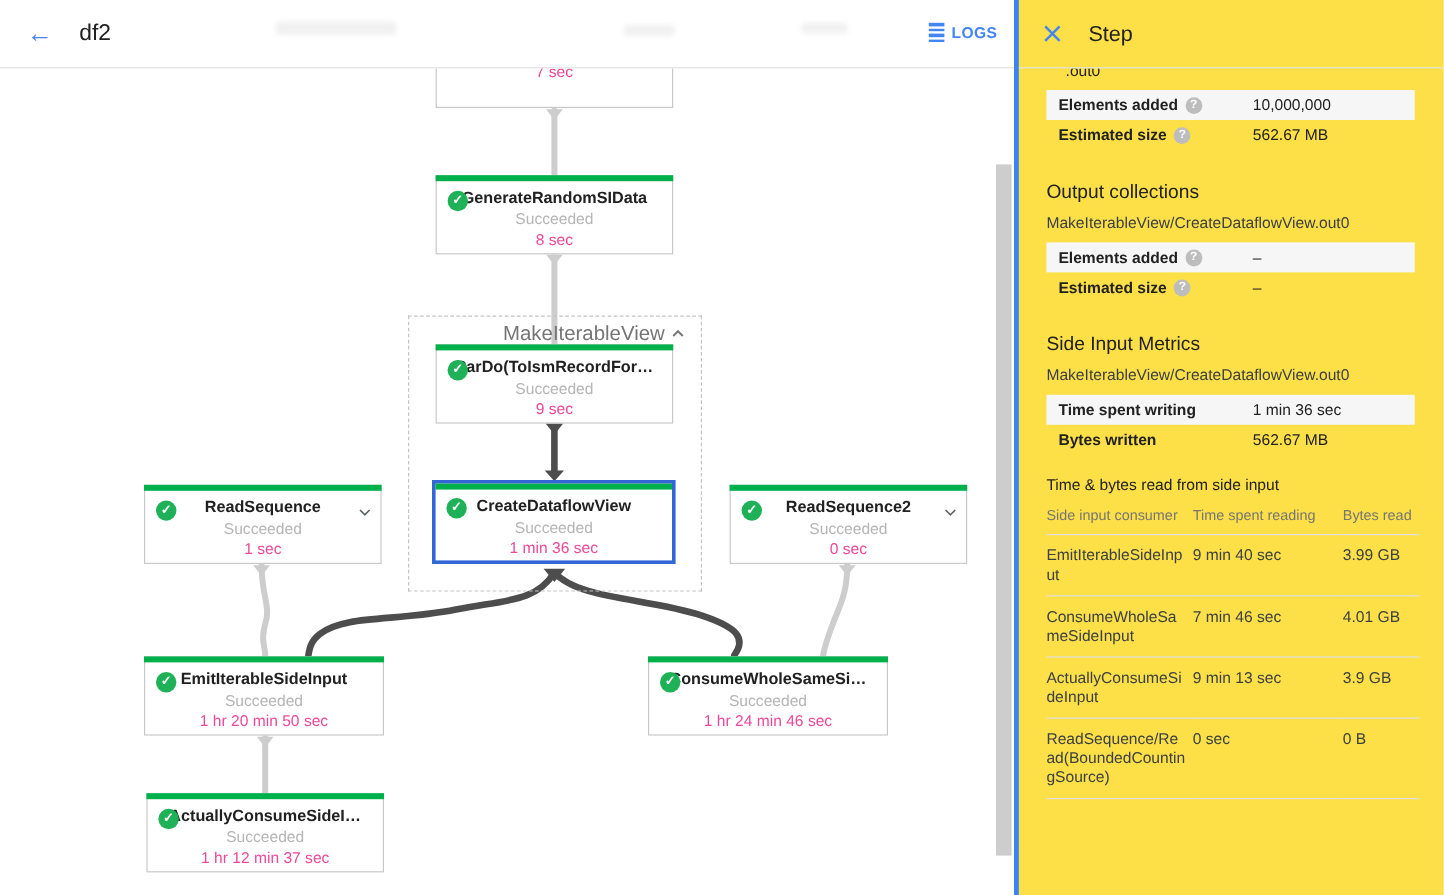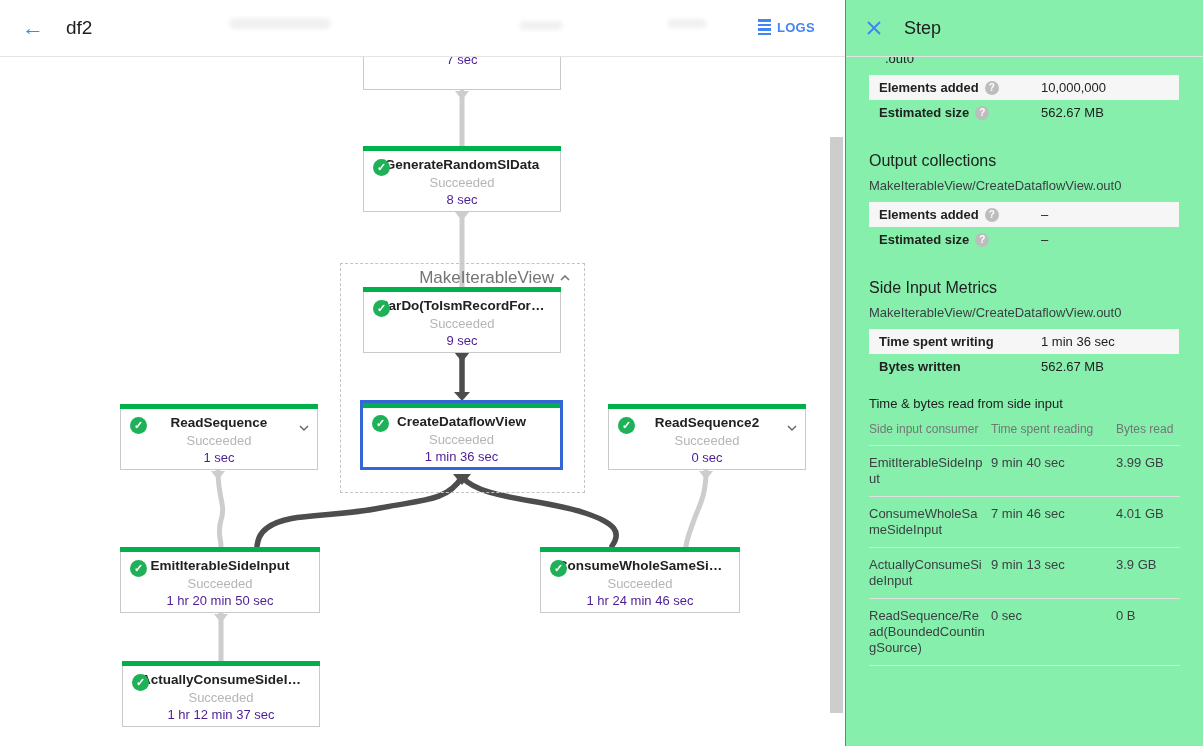--- a/index.html
+++ b/index.html
@@ -6,50 +6,50 @@
   html,body { width:1203px; height:746px; background:#fff; overflow:hidden;
     font-family:"Liberation Sans", sans-serif; color:#212121; }
 
   
   .graph-pane { position:absolute; left:0; top:0; width:845px; height:746px; background:#fff; overflow:hidden; }
   .graph-header { position:absolute; left:0; top:0; width:845px; height:57px; background:#fff;
     border-bottom:1px solid #e3e3e3; z-index:20; display:flex; align-items:center; }
   .back-arrow { color:#4285f4; font-size:22px; margin-left:22px; cursor:pointer; }
   .job-title { font-size:19px; margin-left:22px; color:#212121; }
   .redact { position:absolute; background:#ededed; filter:blur(2px); border-radius:2px; opacity:.8; }
-  .logs-btn { position:absolute; right:30px; top:19px; display:flex; align-items:center; gap:6px; cursor:pointer; }
+  .logs-btn { position:absolute; right:14px; top:19px; display:flex; align-items:center; gap:6px; cursor:pointer; }
   .logs-icon { display:inline-flex; flex-direction:column; gap:2px; }
   .logs-icon i { display:block; width:13px; height:2.5px; background:#4285f4; }
   .logs-label { color:#4285f4; font-size:13px; font-weight:bold; letter-spacing:.3px; }
 
   .edges { position:absolute; left:0; top:0; z-index:1; }
 
   .node { position:absolute; width:198px; height:66px; background:#fff; border:1px solid #c9c9c9;
     z-index:5; text-align:center; cursor:pointer; }
   .node .bar { height:5px; background:#00b14b; margin:-1px -1px 0 -1px; }
   .node .check { position:absolute; left:9px; top:12px; width:17px; height:17px; border-radius:50%;
     background:#1eb157; color:#fff; font-size:11px; font-weight:bold; line-height:17px; text-align:center; }
   .node .ntitle { font-size:13.5px; font-weight:bold; margin-top:5px; line-height:18px; white-space:nowrap;
     overflow:hidden; }
   .node .nstatus { font-size:13px; color:#b5b5b5; line-height:17px; }
-  .node .ntime { font-size:13px; color:#4c1d95; line-height:17px; }
+  .node .ntime { font-size:13px; color:#ec4899; line-height:17px; }
   .node.selected { border:3px solid #3367d6; width:203px; height:70px; }
   .node.selected .bar { margin:0 -0px 0 0; height:5px; }
   .chev { position:absolute; right:8px; top:12px; }
 
   .group-box { position:absolute; left:340px; top:263px; width:245px; height:230px;
     border:1px dashed #c4c4c4; z-index:2; }
   .group-label { position:absolute; right:14px; top:4px; font-size:17px; color:#757575;
     display:flex; align-items:center; gap:6px; cursor:pointer; }
 
   .scroll-thumb { position:absolute; left:830px; top:137px; width:13px; height:576px; background:#cdcdcd; z-index:30; }
 
   
-  .step-panel { position:absolute; left:845px; top:0; width:358px; height:746px; background:#86efac;
-    border-left:1px solid #3b82f6; }
+  .step-panel { position:absolute; left:845px; top:0; width:358px; height:746px; background:#fde047;
+    border-left:4px solid #3b82f6; }
   .panel-header { position:absolute; left:0; top:0; right:0; height:57px; border-bottom:1px solid #e3e3e3;
     display:flex; align-items:center; }
   .close-x { margin-left:20px; cursor:pointer; display:inline-flex; }
   .panel-title { font-size:18px; margin-left:22px; color:#212121; }
   .panel-body { position:absolute; left:0; top:57px; right:0; bottom:0; padding:0 24px 0 23px; overflow:hidden; }
 
   .clip-line { height:10px; overflow:hidden; }
   .clip-line span { display:block; font-size:13px; margin-top:-6px; color:#212121;margin-left:16px; }
 
   .mrow { display:flex; align-items:center; height:25px; padding-left:10px; }

